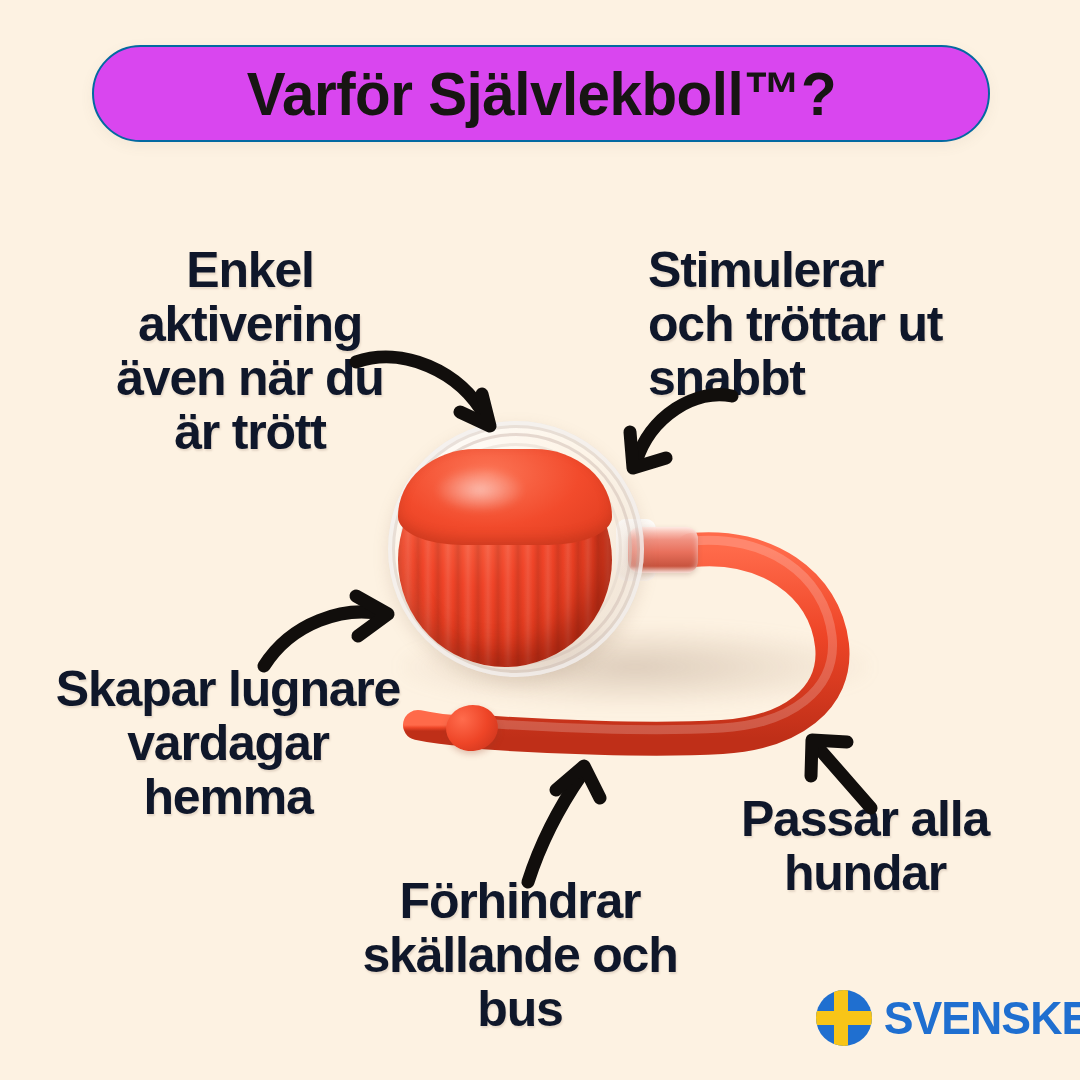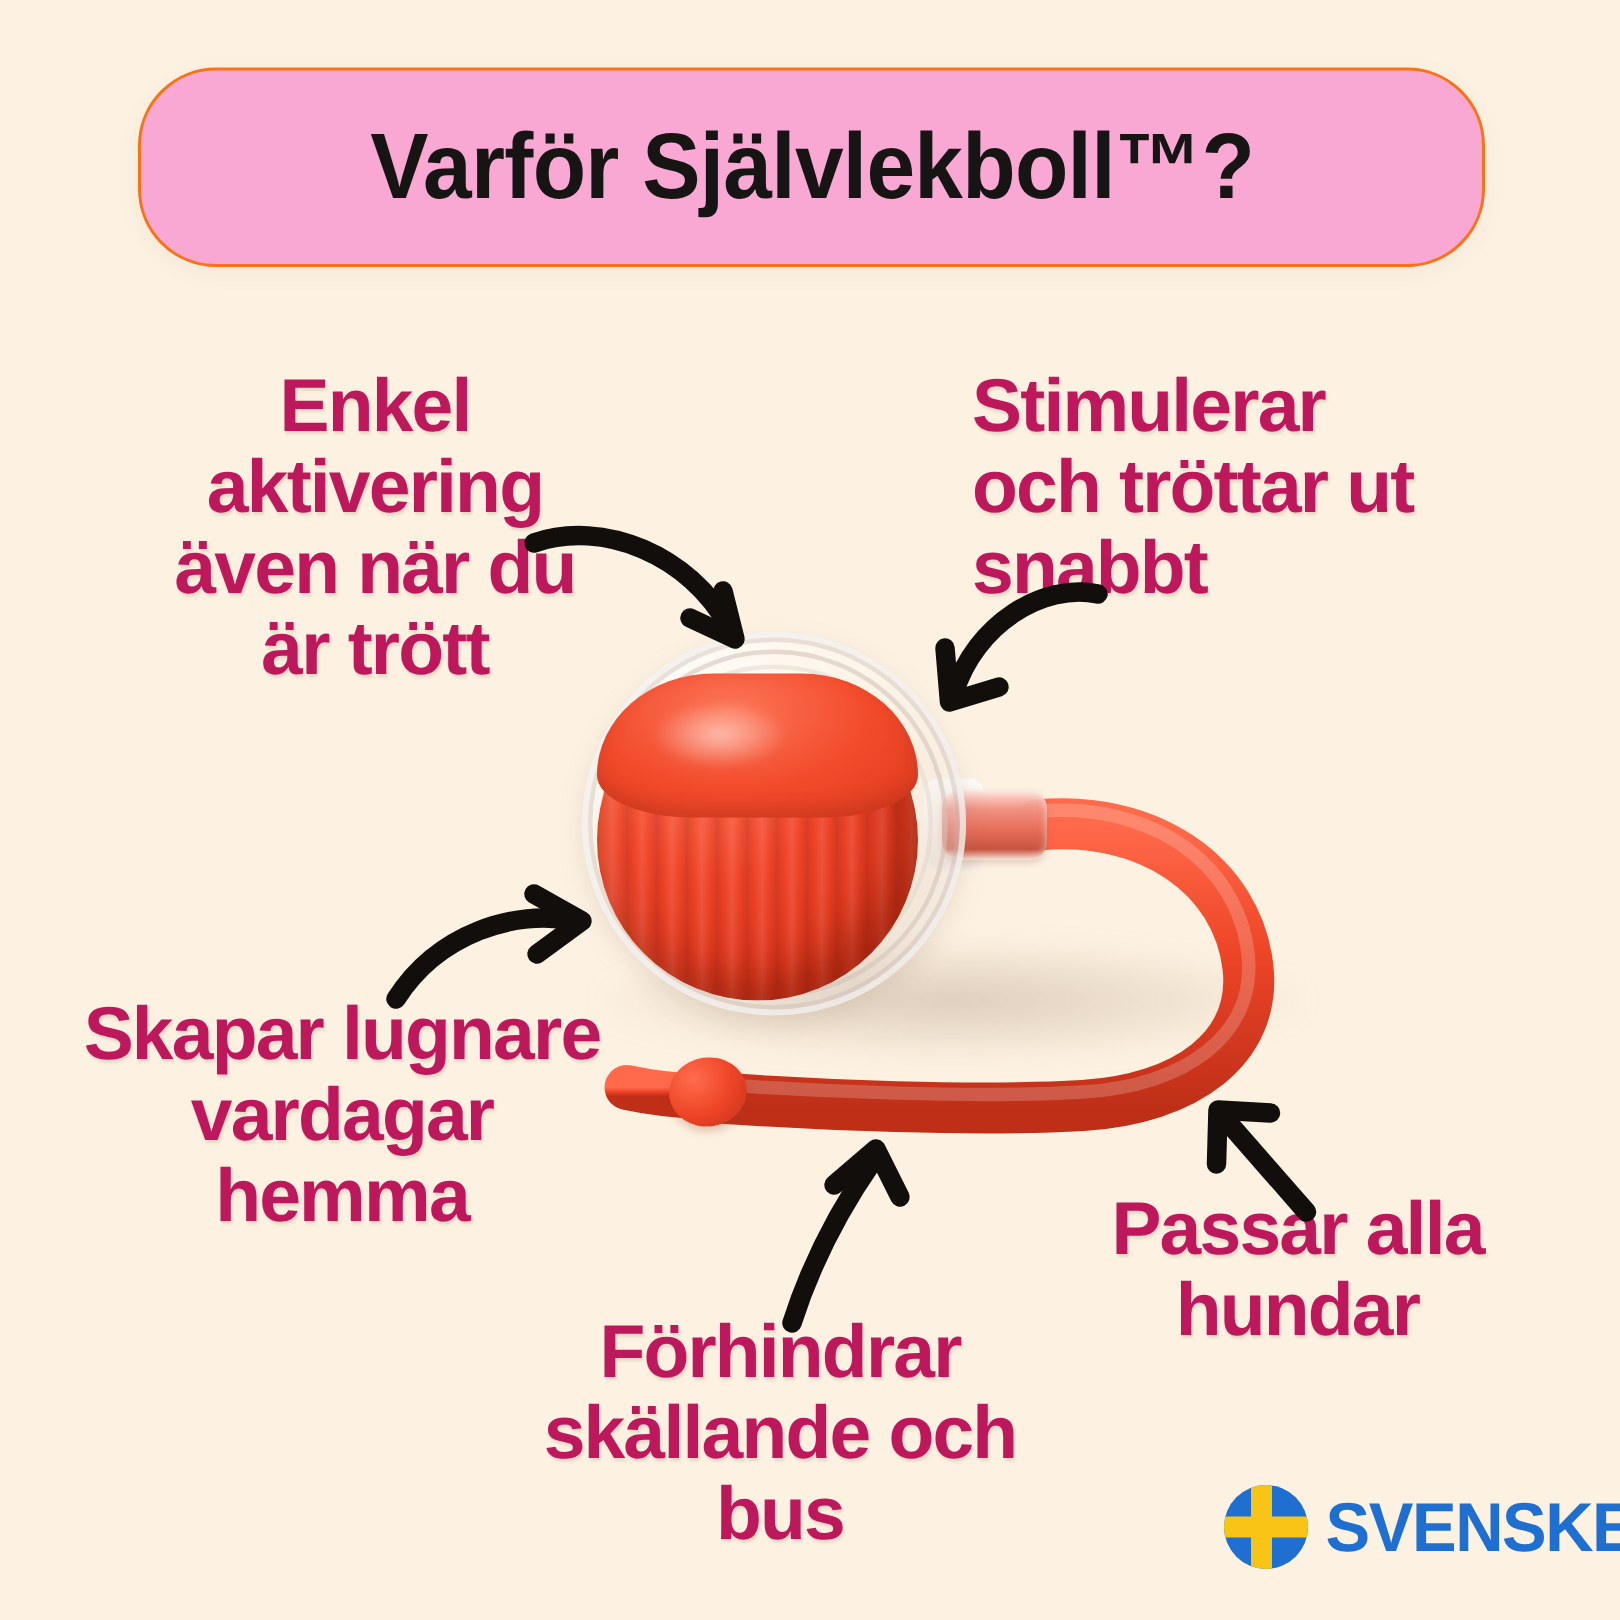--- a/index.html
+++ b/index.html
@@ -18,23 +18,23 @@
     height: 1080px;
     background: #fdf2e2;
     overflow: hidden;
   }
   
   #title-card {
     position: absolute;
     left: 92px;
     top: 45px;
     width: 898px;
-    height: 133px;
-    background: #f9a8d4;
-    border: 2px solid #f97316;
+    height: 97px;
+    background: #d946ef;
+    border: 2px solid #0369a1;
     border-radius: 52px;
     box-shadow: 0 4px 14px rgba(120,100,90,0.07);
     display: flex;
     align-items: center;
     justify-content: center;
     box-sizing: border-box;
   }
   #title-text {
     font-family: "Liberation Sans Narrow", "Liberation Sans", sans-serif;
     font-weight: bold;
@@ -42,21 +42,21 @@
     letter-spacing: -0.5px;
     color: #171513;
     white-space: nowrap;
     transform: scaleX(0.94);
   }
   
   .callout {
     position: absolute;
     font-family: "Liberation Sans", sans-serif;
     font-weight: bold;
-    color: #be185d;
+    color: #0f172a;
     font-size: 50px;
     line-height: 1.08;
     letter-spacing: -1.2px;
     text-shadow: 1px 2px 2px rgba(120,95,75,0.18);
     white-space: pre-line;
   }
   #callout-0 { left: 80px;  top: 243px; width: 340px; text-align: center; }
   #callout-1 { left: 648px; top: 243px; width: 390px; }
   #callout-2 { left: 8px;   top: 662px; width: 440px; text-align: center; }
   #callout-3 { left: 330px; top: 874px; width: 380px; text-align: center; }

